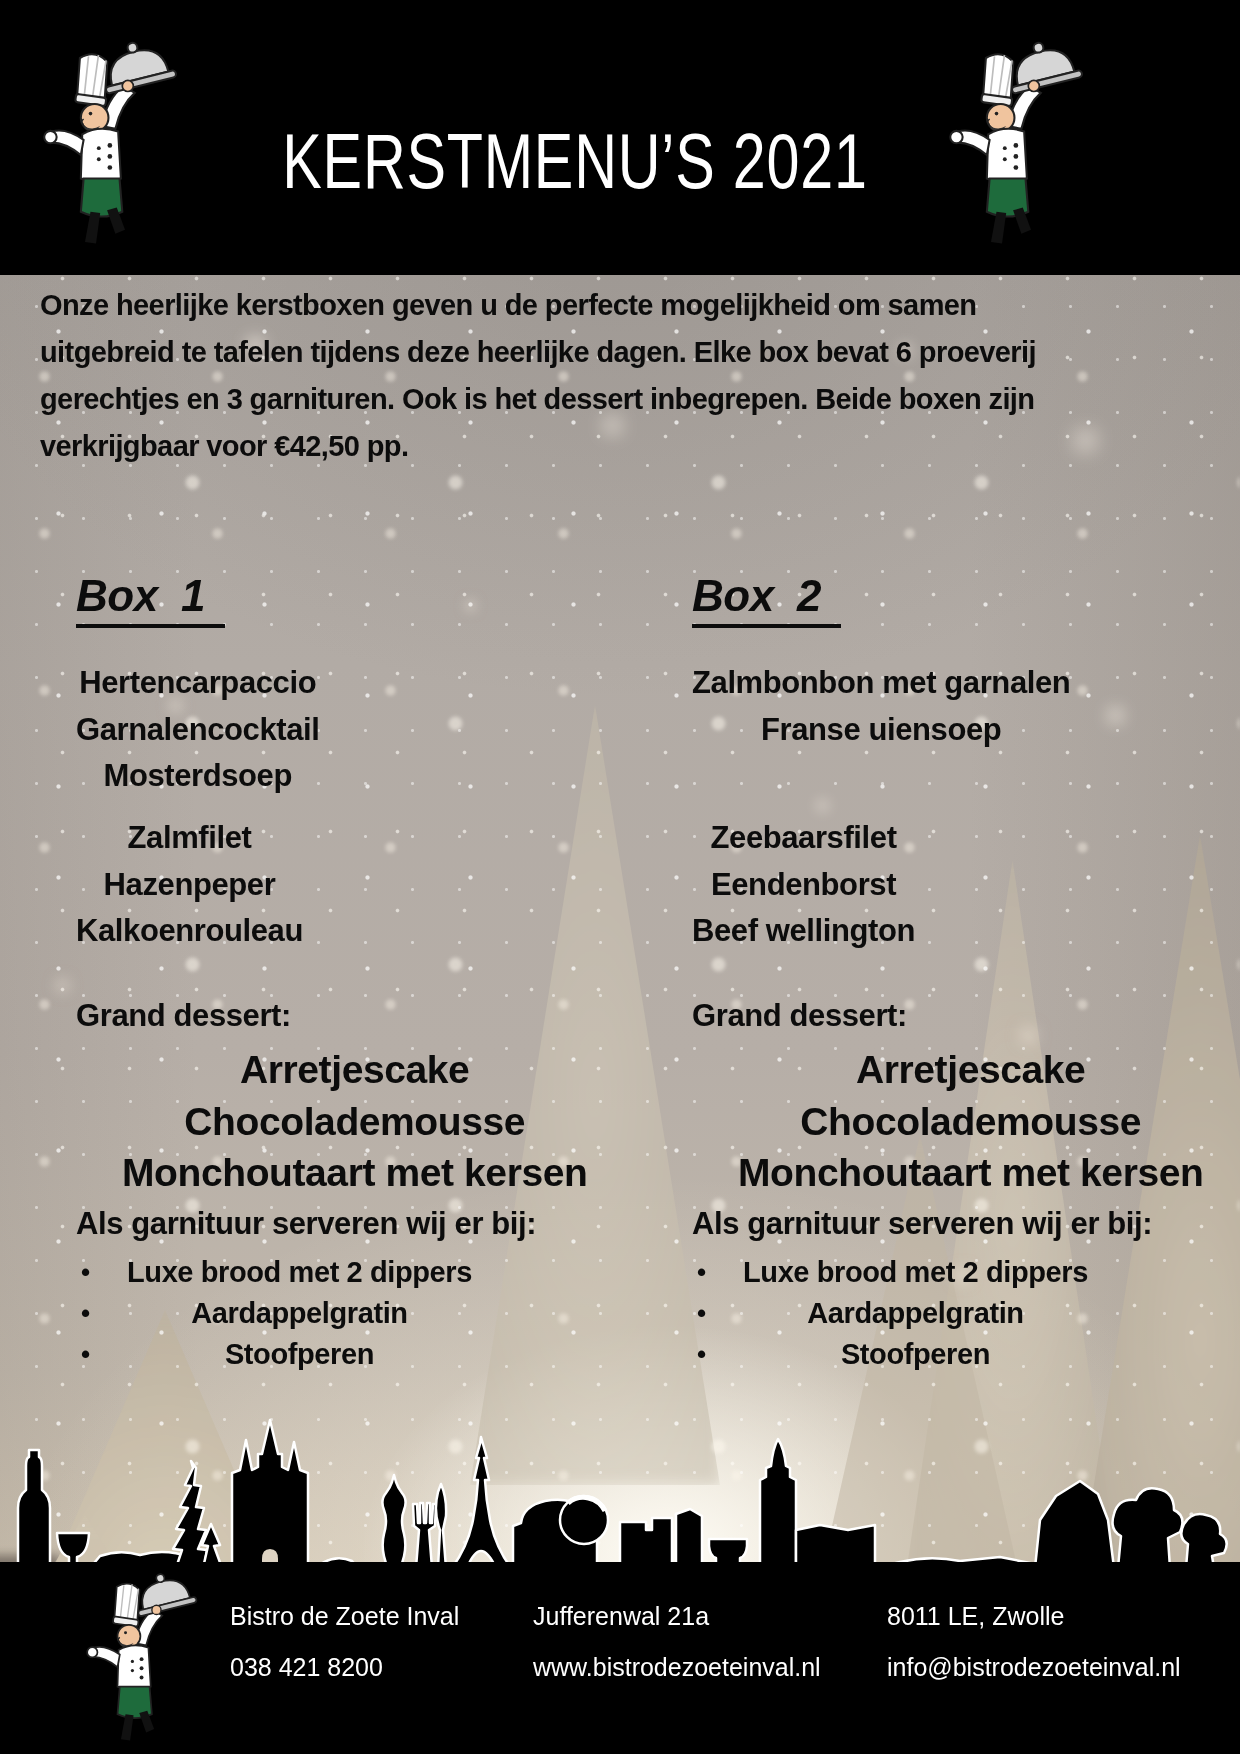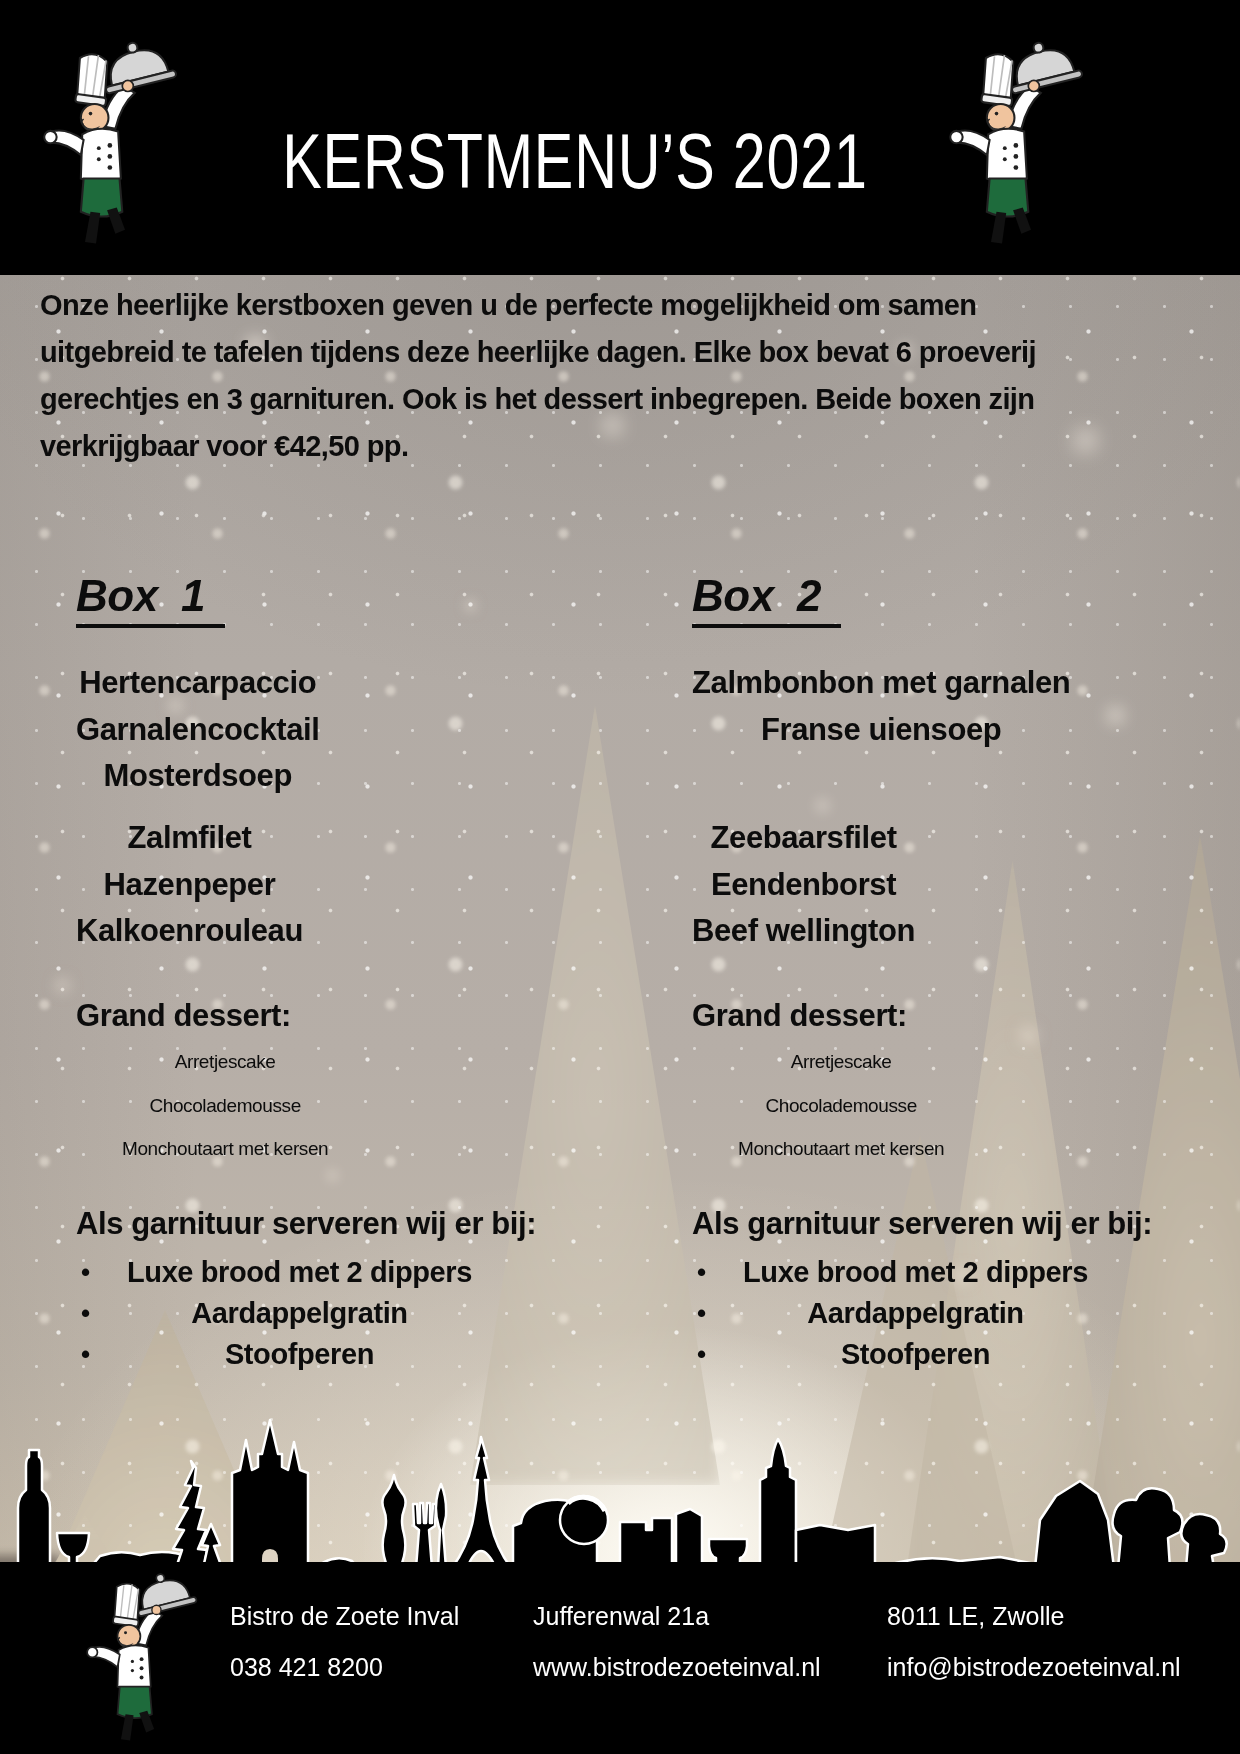--- a/index.html
+++ b/index.html
@@ -92,21 +92,21 @@
     font-size:44px;line-height:48px;font-style:italic;font-weight:700;
     border-bottom:4px solid #0c0c0c;padding:0 20px 4px 0;white-space:pre;letter-spacing:-.5px;
   }
   .menu-col ul{list-style:none;margin:0;padding:0;position:absolute;left:0;}
   .menu-col li{white-space:nowrap;letter-spacing:-.4px;text-align:center;}
   .starters{top:88px;} .mains{top:243px;}
   .starters li,.mains li{font-size:31px;font-weight:700;line-height:46.5px;}
   .sec-head{position:absolute;left:0;margin:0;font-size:31px;font-weight:700;line-height:40px;white-space:nowrap;letter-spacing:-.4px;}
   .dessert-head{top:424px;} .garnish-head{top:632px;}
   .desserts{top:468px;padding-left:46px !important;}
-  .desserts li{font-size:19px;font-weight:400;line-height:43.5px;}
+  .desserts li{font-size:39px;font-weight:700;line-height:43.5px;margin-top:8px;}
   .garnishes{top:680px;}
   .garnishes li{font-size:29px;font-weight:700;line-height:41px;padding-left:51px;position:relative;}
   .garnishes li::before{content:"•";position:absolute;left:5px;top:0;font-size:26px;}
   
   .skyline{position:absolute;left:0;top:1268px;width:1240px;height:300px;}
   
   .footer-info{position:absolute;left:0;top:1568px;width:1240px;height:186px;color:#fff;font-size:25px;font-weight:400;padding-left:20px;}
   .f-cell{position:absolute;white-space:nowrap;}
   .f-r1{top:34px;} .f-r2{top:85px;}
   .f-c1{left:230px;} .f-c2{left:533px;} .f-c3{left:887px;}

